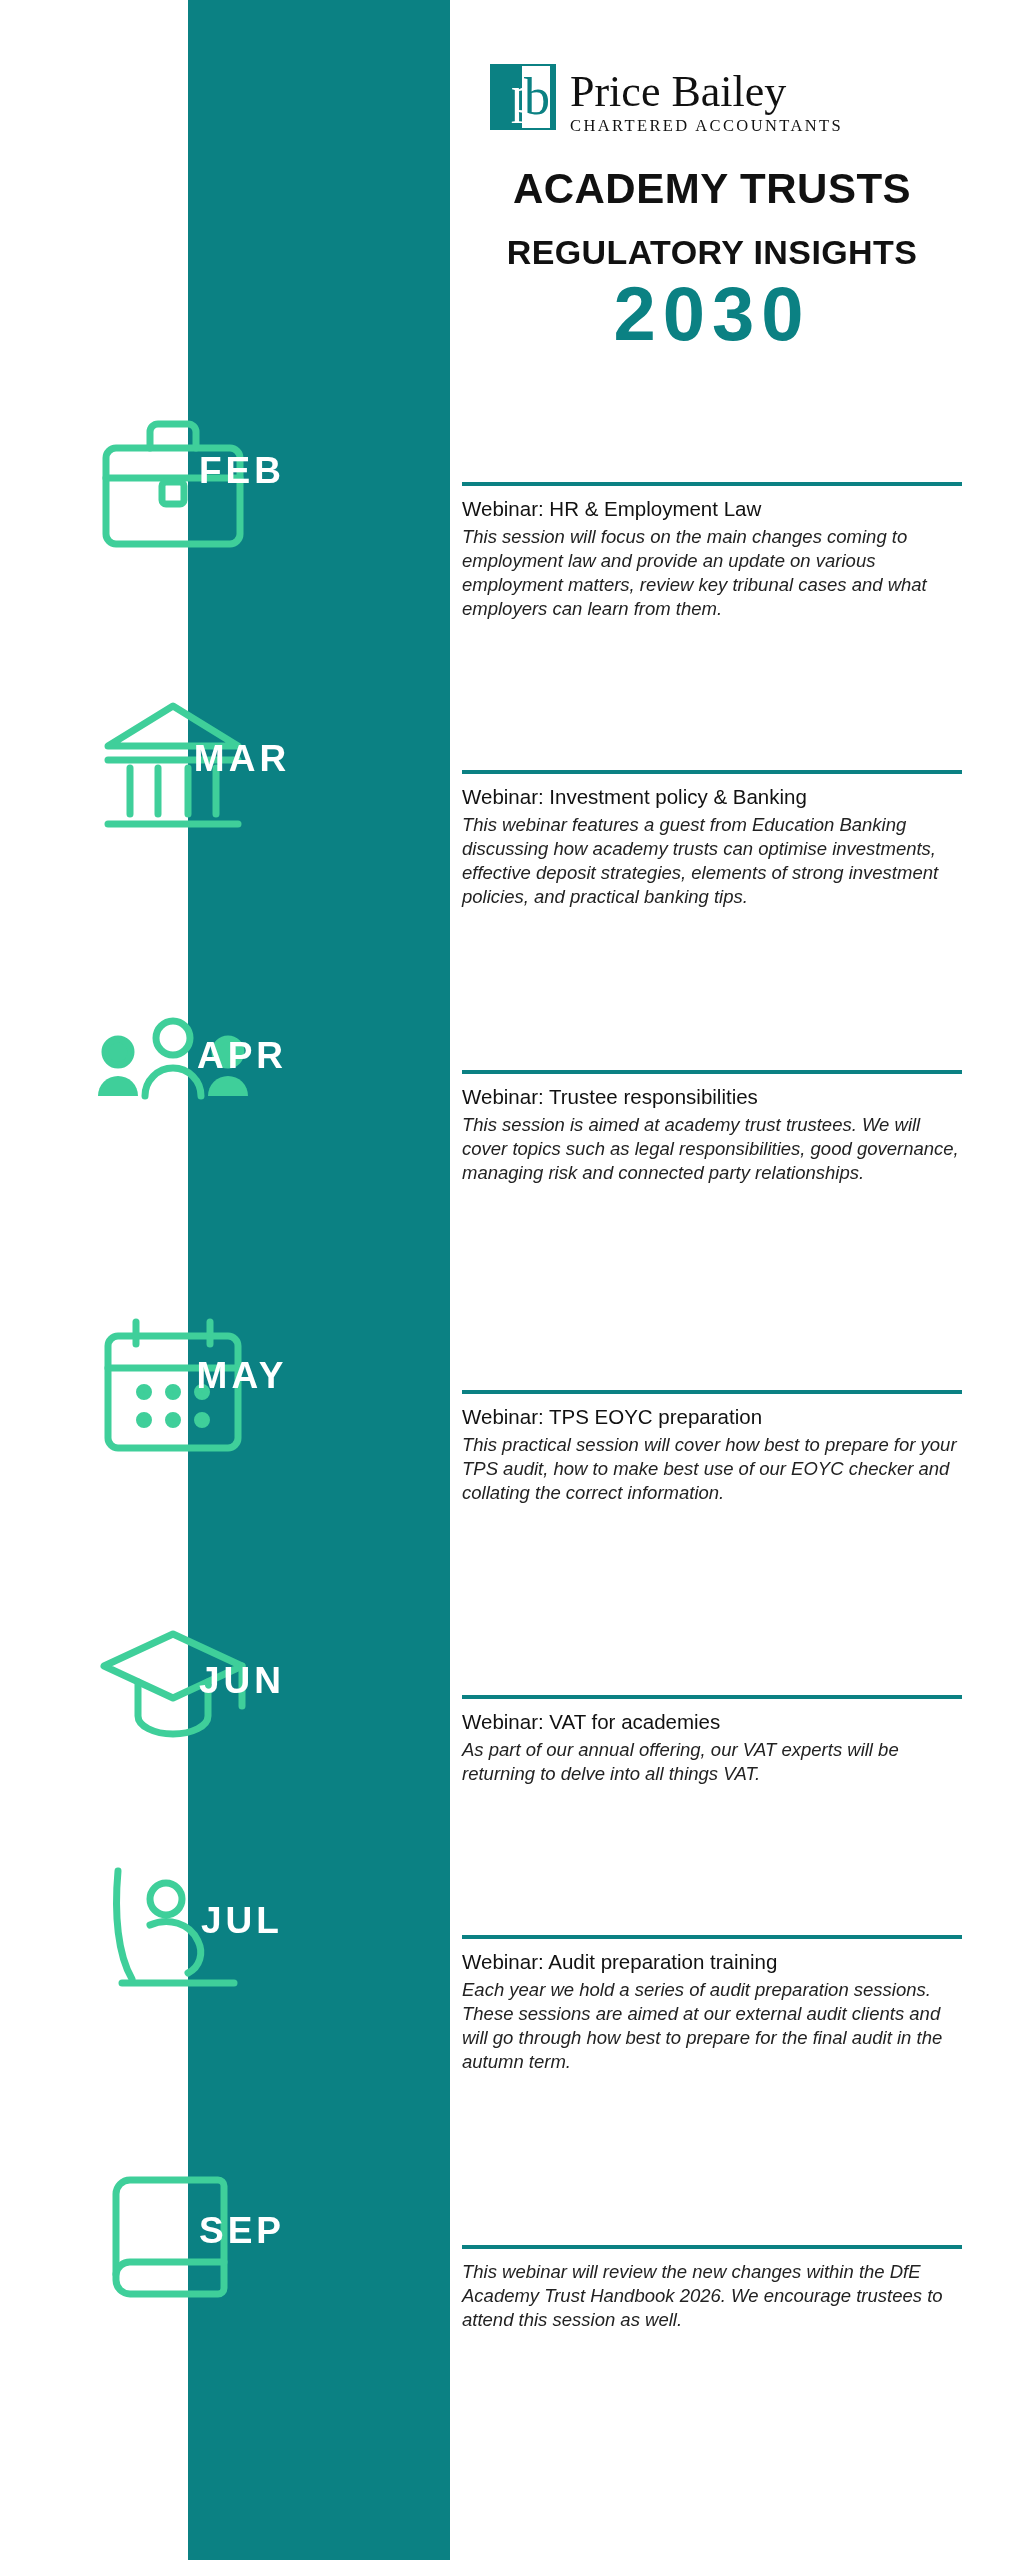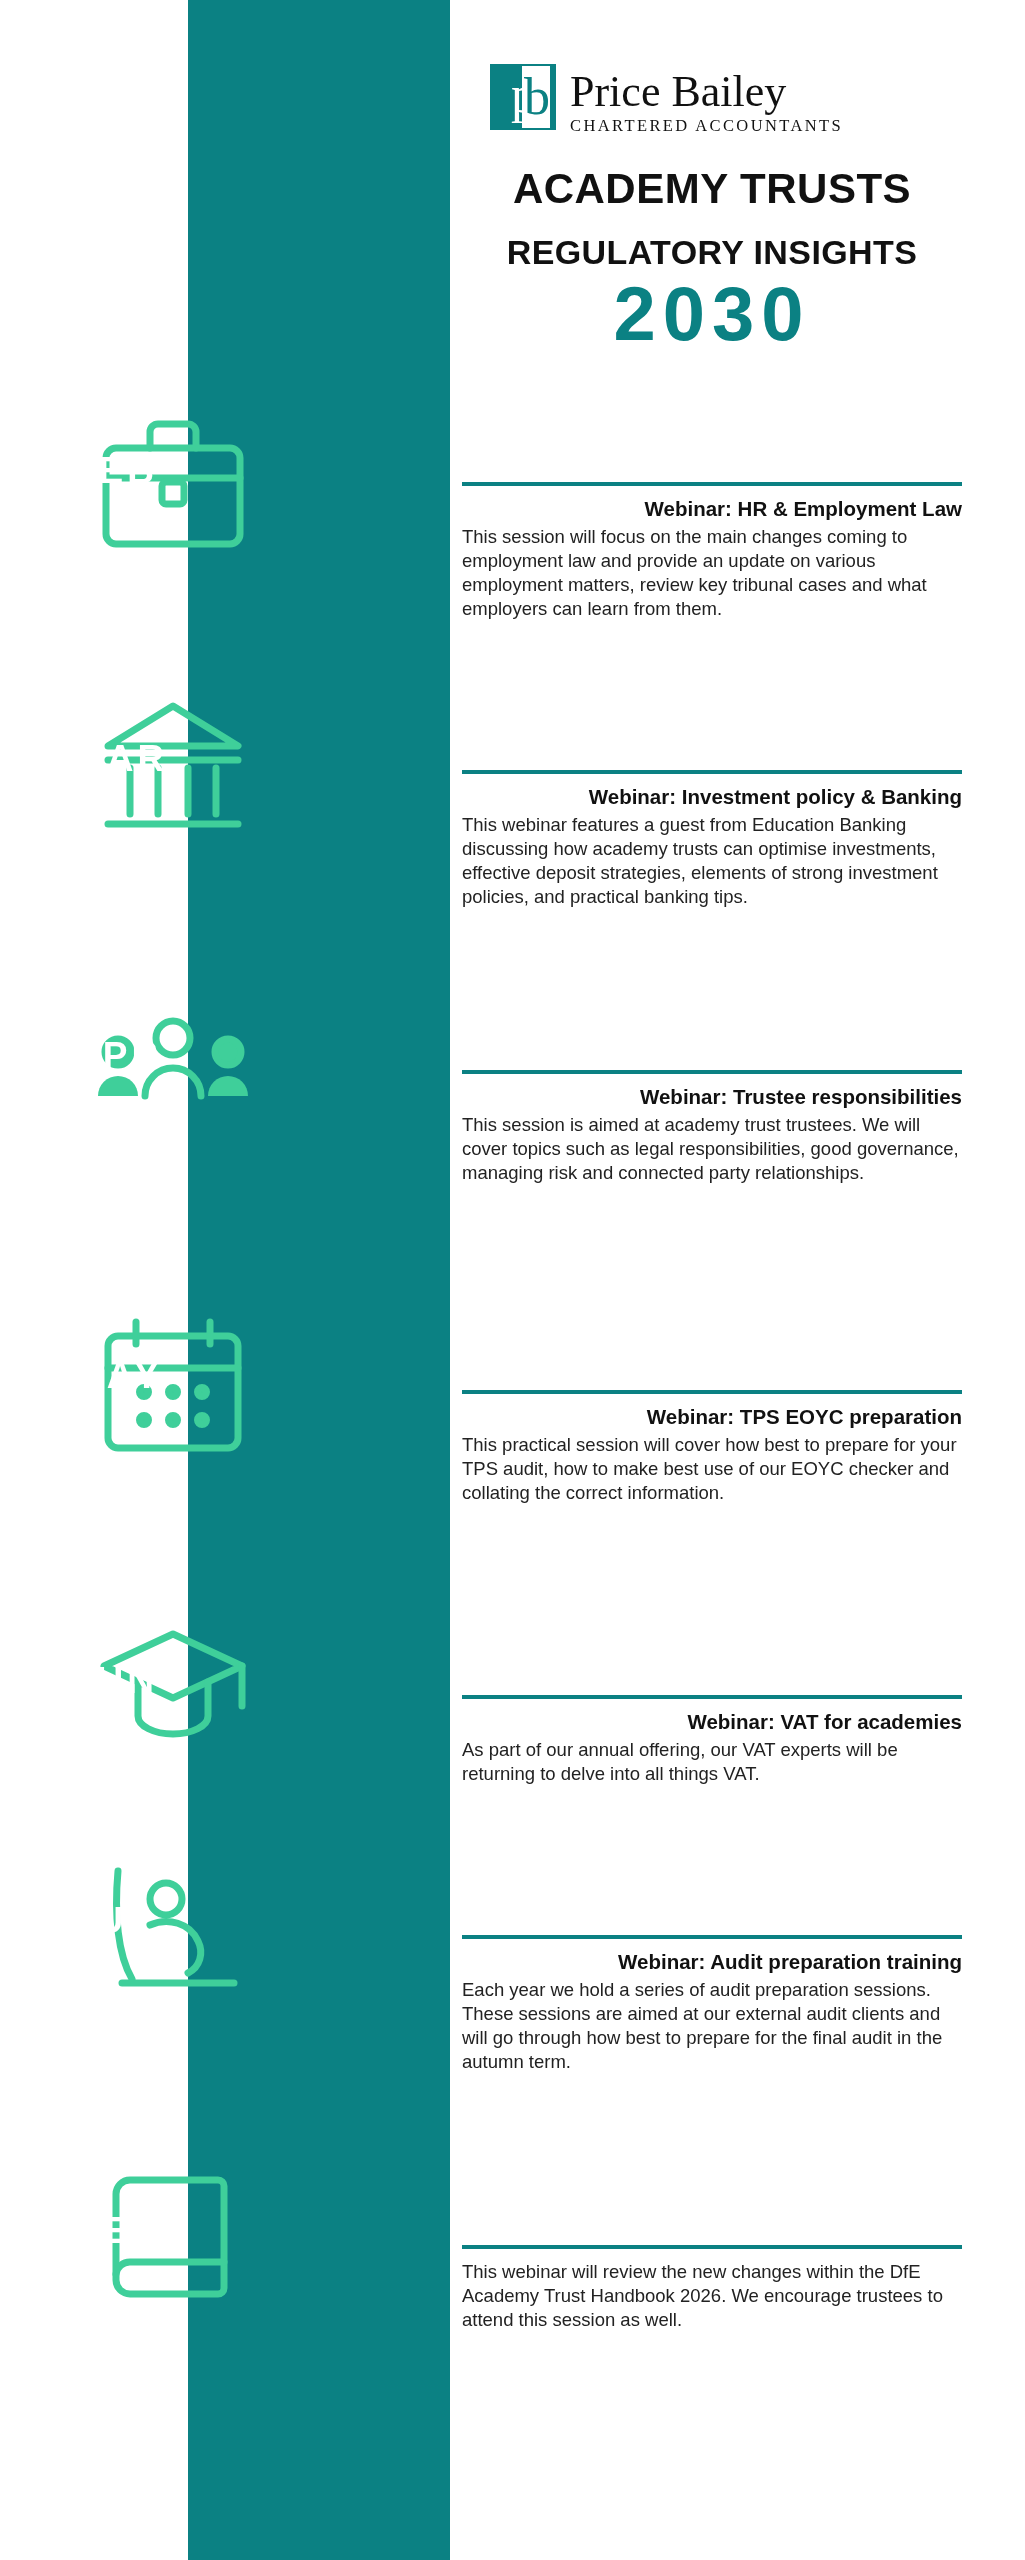--- a/index.html
+++ b/index.html
@@ -107,21 +107,21 @@
   
   .row {
     position: absolute;
     left: 0;
     width: 1025px;
   }
   .month {
     position: absolute;
     right: 613px;
     width: 340px;
-    text-align: left;
+    text-align: center;
     color: #ffffff;
     font-size: 37px;
     font-weight: bold;
     letter-spacing: 4px;
   }
   .icon-box {
     position: absolute;
     left: 88px;
     width: 170px;
     height: 150px;
@@ -133,29 +133,29 @@
     width: 500px;
   }
   .rule {
     height: 4px;
     background: #0b8183;
     width: 500px;
     margin-bottom: 11px;
   }
   .evt-title {
     font-size: 20.5px;
-    font-weight: bold;
+    font-weight: normal;
     color: #111111;
     margin-bottom: 4px;
-    text-align: right;
   }
   .evt-body {
     font-size: 18.5px;
     line-height: 1.3;
     color: #222222;
+    font-style: italic;
   }
 </style>
 </head>
 <body>
 
 <div class="page">
 
   <div class="band"></div>
 
   <div class="header">

